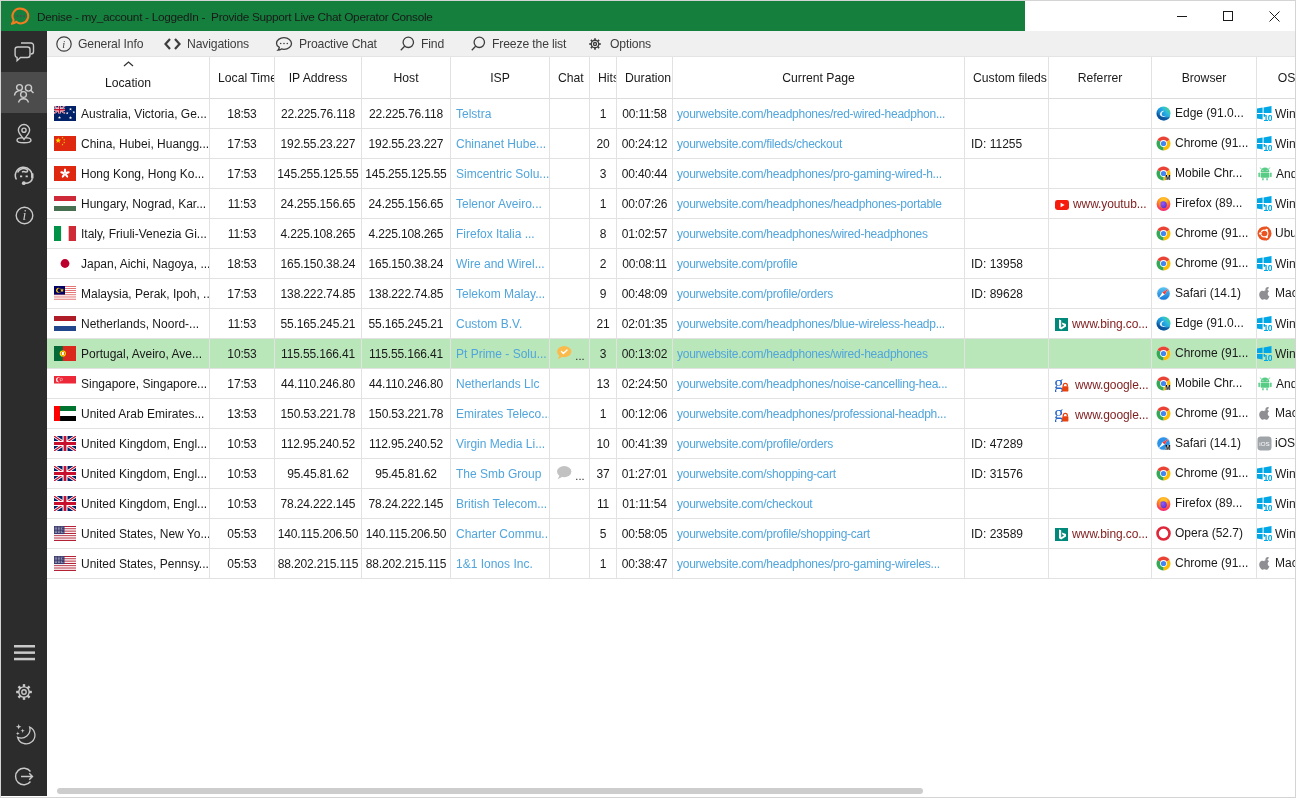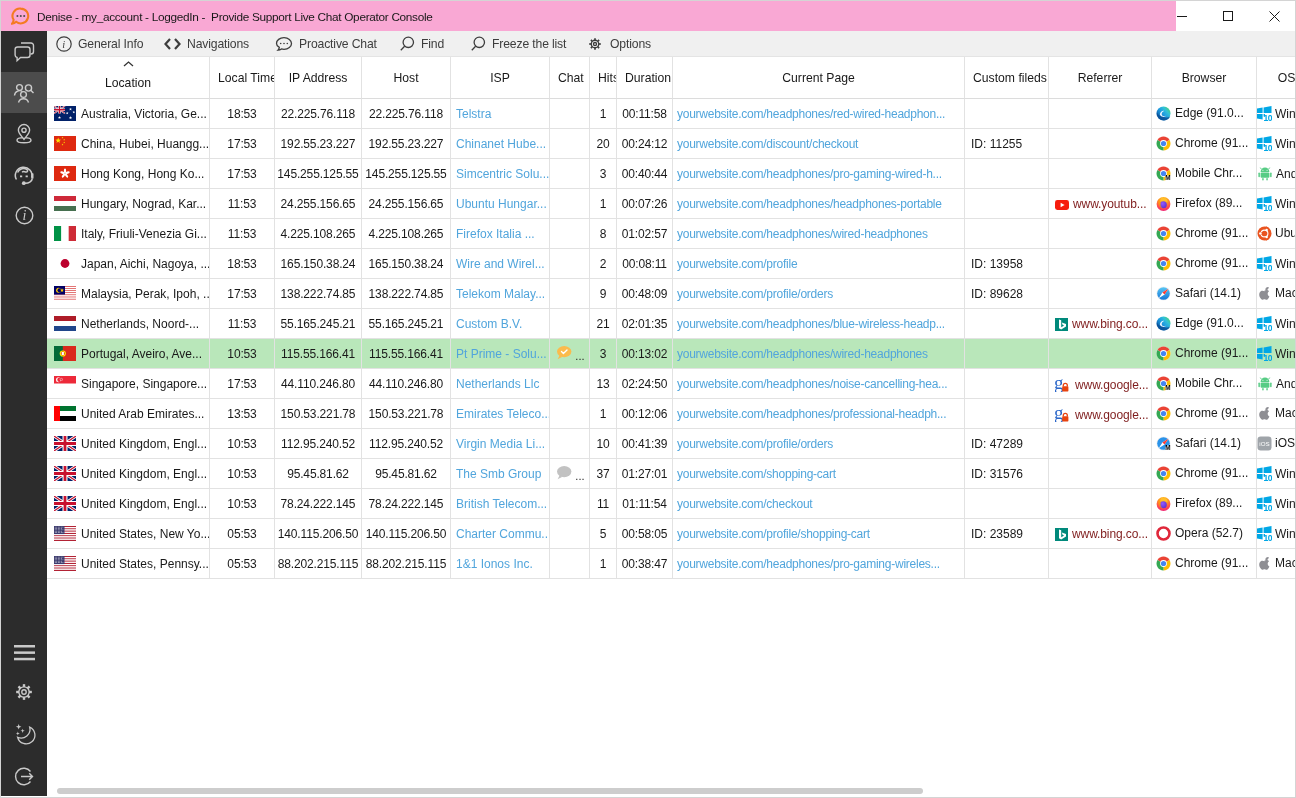--- a/index.html
+++ b/index.html
@@ -1,19 +1,19 @@
 <!DOCTYPE html>
 <html><head>
 <meta charset="utf-8">
 <style>
 *{margin:0;padding:0;box-sizing:border-box}
 html,body{width:1296px;height:798px;overflow:hidden;background:#fff;font-family:"Liberation Sans",sans-serif}
 #win{position:absolute;left:0;top:0;width:1296px;height:798px;border:1px solid #d4d4d4;overflow:hidden}
 
-#titlebar{position:absolute;left:0;top:0;width:1175px;height:30px;background:#f9a8d4}
+#titlebar{position:absolute;left:0;top:0;width:1024px;height:30px;background:#15803d}
 #logo{position:absolute;left:10px;top:6px}
 #titletext{position:absolute;left:36px;top:8.5px;font-size:11.8px;color:#191919;letter-spacing:-0.3px;white-space:pre}
 .winbtn{position:absolute;top:0;width:46px;height:30px;display:flex;align-items:center;justify-content:center}
 
 #sidebar{position:absolute;left:0;top:30px;width:46px;height:765px;background:#2c2c2c}
 .sbitem{position:absolute;left:0;width:46px;height:41px;display:flex;align-items:center;justify-content:center}
 .sbsel{background:#4c4c4c}
 
 #toolbar{position:absolute;left:46px;top:30px;width:1249px;height:26px;background:#f0f0f0;border-bottom:1px solid #e4e4e4}
 .tbi{position:absolute;top:0;height:25px;display:flex;align-items:center;gap:6px;color:#3d3d3d;font-size:12.2px;letter-spacing:-0.15px}
@@ -288,21 +288,21 @@
               <polygon points="10.20,5.50 10.45,6.16 11.15,6.19 10.60,6.63 10.79,7.31 10.20,6.92 9.61,7.31 9.80,6.63 9.25,6.19 9.95,6.16" fill="#FFDE00"></polygon>
               <polygon points="8.50,7.60 8.75,8.26 9.45,8.29 8.90,8.73 9.09,9.41 8.50,9.02 7.91,9.41 8.10,8.73 7.55,8.29 8.25,8.26" fill="#FFDE00"></polygon>
             </svg><span>China, Hubei, Huangg...</span></td>
           <td class="c">17:53</td>
           <td class="c">192.55.23.227</td>
           <td class="c">192.55.23.227</td>
           <td class="isp">Chinanet Hube...</td>
           <td class="chat"></td>
           <td class="c">20</td>
           <td class="c">00:24:12</td>
-          <td class="cp">yourwebsite.com/discount/checkout</td>
+          <td class="cp">yourwebsite.com/fileds/checkout</td>
           <td class="cf">ID: 11255</td>
           <td class="ref"></td>
           <td class="br"><svg width="15" height="15" viewBox="0 0 15 15">
               <circle cx="7.5" cy="7.5" r="7" fill="#fff"></circle>
               <path d="M7.5 7.5 L1.44 4 A7 7 0 0 1 13.56 4 Z" fill="#EA4335"></path>
               <path d="M7.5 7.5 L13.56 4 A7 7 0 0 1 7.5 14.5 Z" fill="#FBBC05"></path>
               <path d="M7.5 7.5 L7.5 14.5 A7 7 0 0 1 1.44 4 Z" fill="#34A853"></path>
               <circle cx="7.5" cy="7.5" r="3.4" fill="#fff"></circle>
               <circle cx="7.5" cy="7.5" r="2.6" fill="#4285F4"></circle>
             </svg><span>Chrome (91...</span></td>
@@ -359,21 +359,21 @@
         </tr>
 <tr>
           <td class="loc"><svg width="22" height="15" viewBox="0 0 22 15">
               <rect width="22" height="5" fill="#CE2939"></rect>
               <rect y="5" width="22" height="5" fill="#fff"></rect>
               <rect y="10" width="22" height="5" fill="#477050"></rect>
             </svg><span>Hungary, Nograd, Kar...</span></td>
           <td class="c">11:53</td>
           <td class="c">24.255.156.65</td>
           <td class="c">24.255.156.65</td>
-          <td class="isp">Ubuntu Hungar...</td>
+          <td class="isp">Telenor Aveiro...</td>
           <td class="chat"></td>
           <td class="c">1</td>
           <td class="c">00:07:26</td>
           <td class="cp">yourwebsite.com/headphones/headphones-portable</td>
           <td class="cf"></td>
           <td class="ref"><svg width="14" height="12" viewBox="0 0 14 12">
               <rect x="0" y="1" width="14" height="10" rx="2.4" fill="#F61C0D"></rect>
               <path d="M5.6 3.8 L9.6 6 L5.6 8.2 Z" fill="#fff"></path>
             </svg>www.youtub...</td>
           <td class="br"><svg width="15" height="15" viewBox="0 0 15 15">

